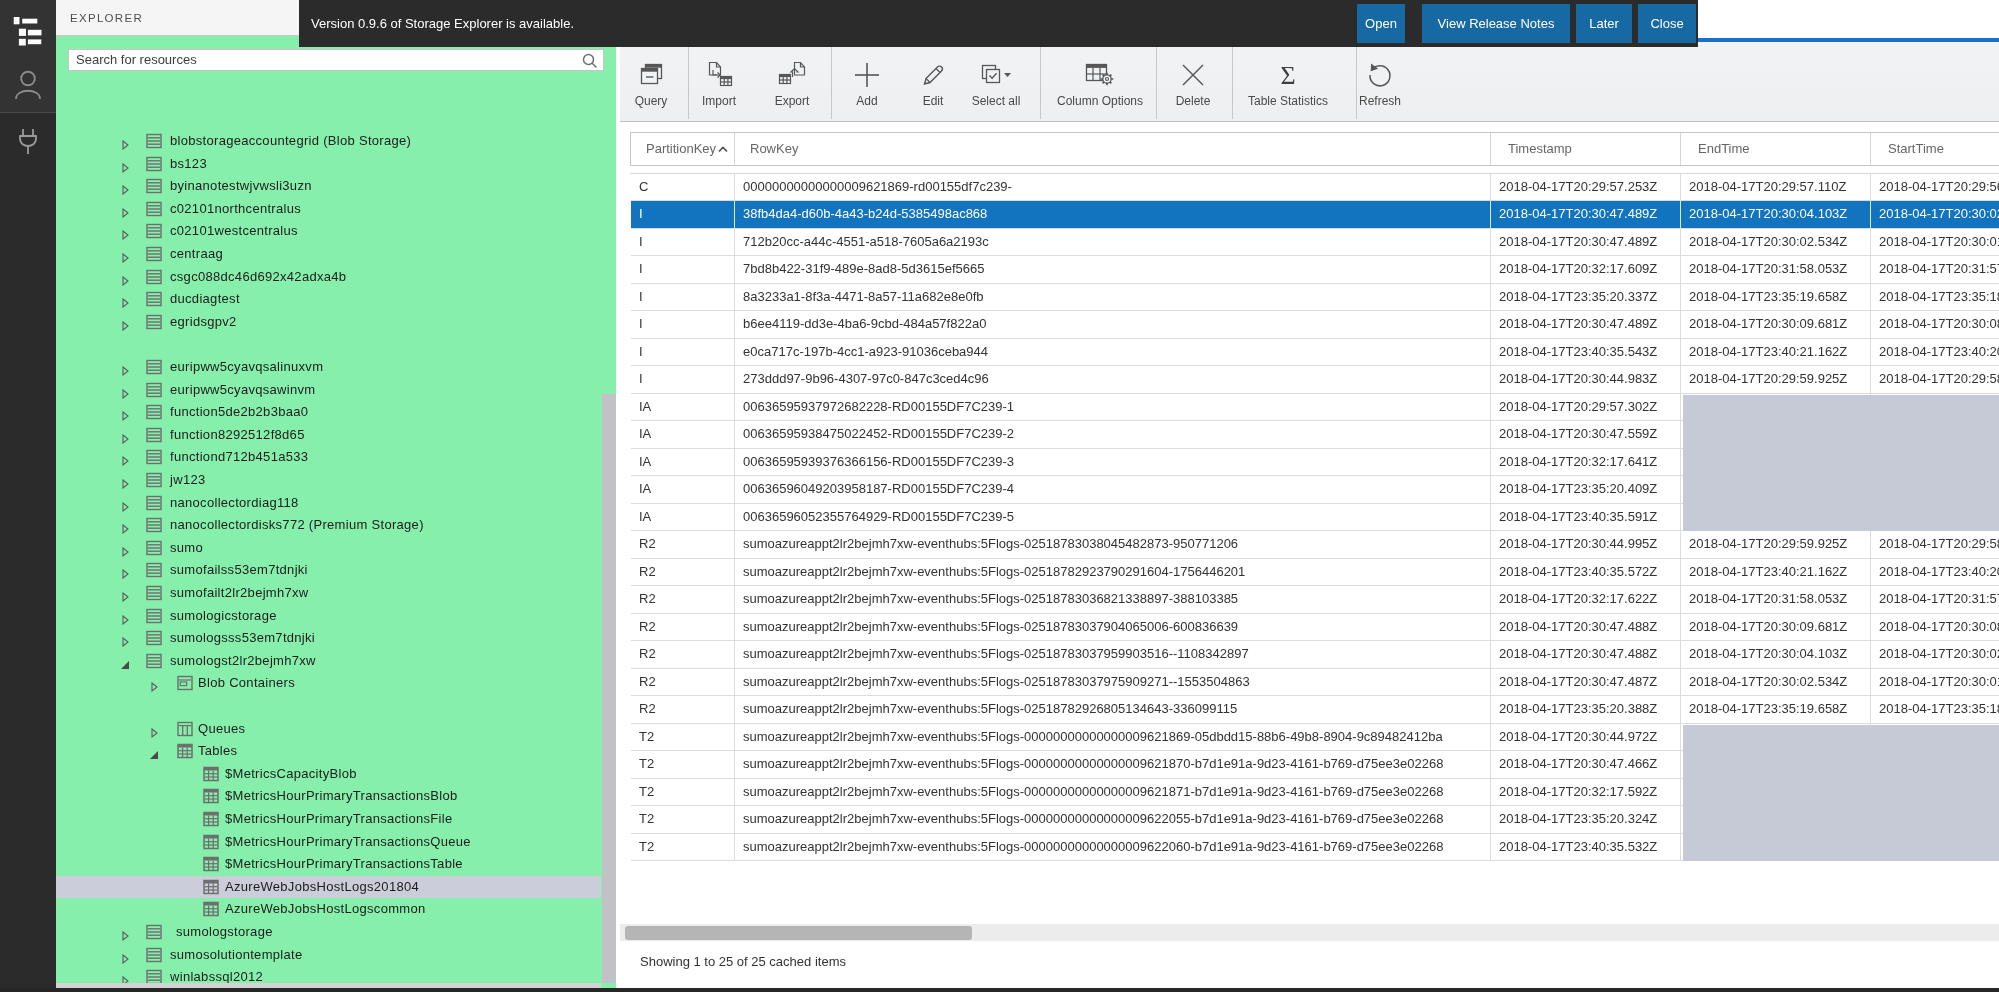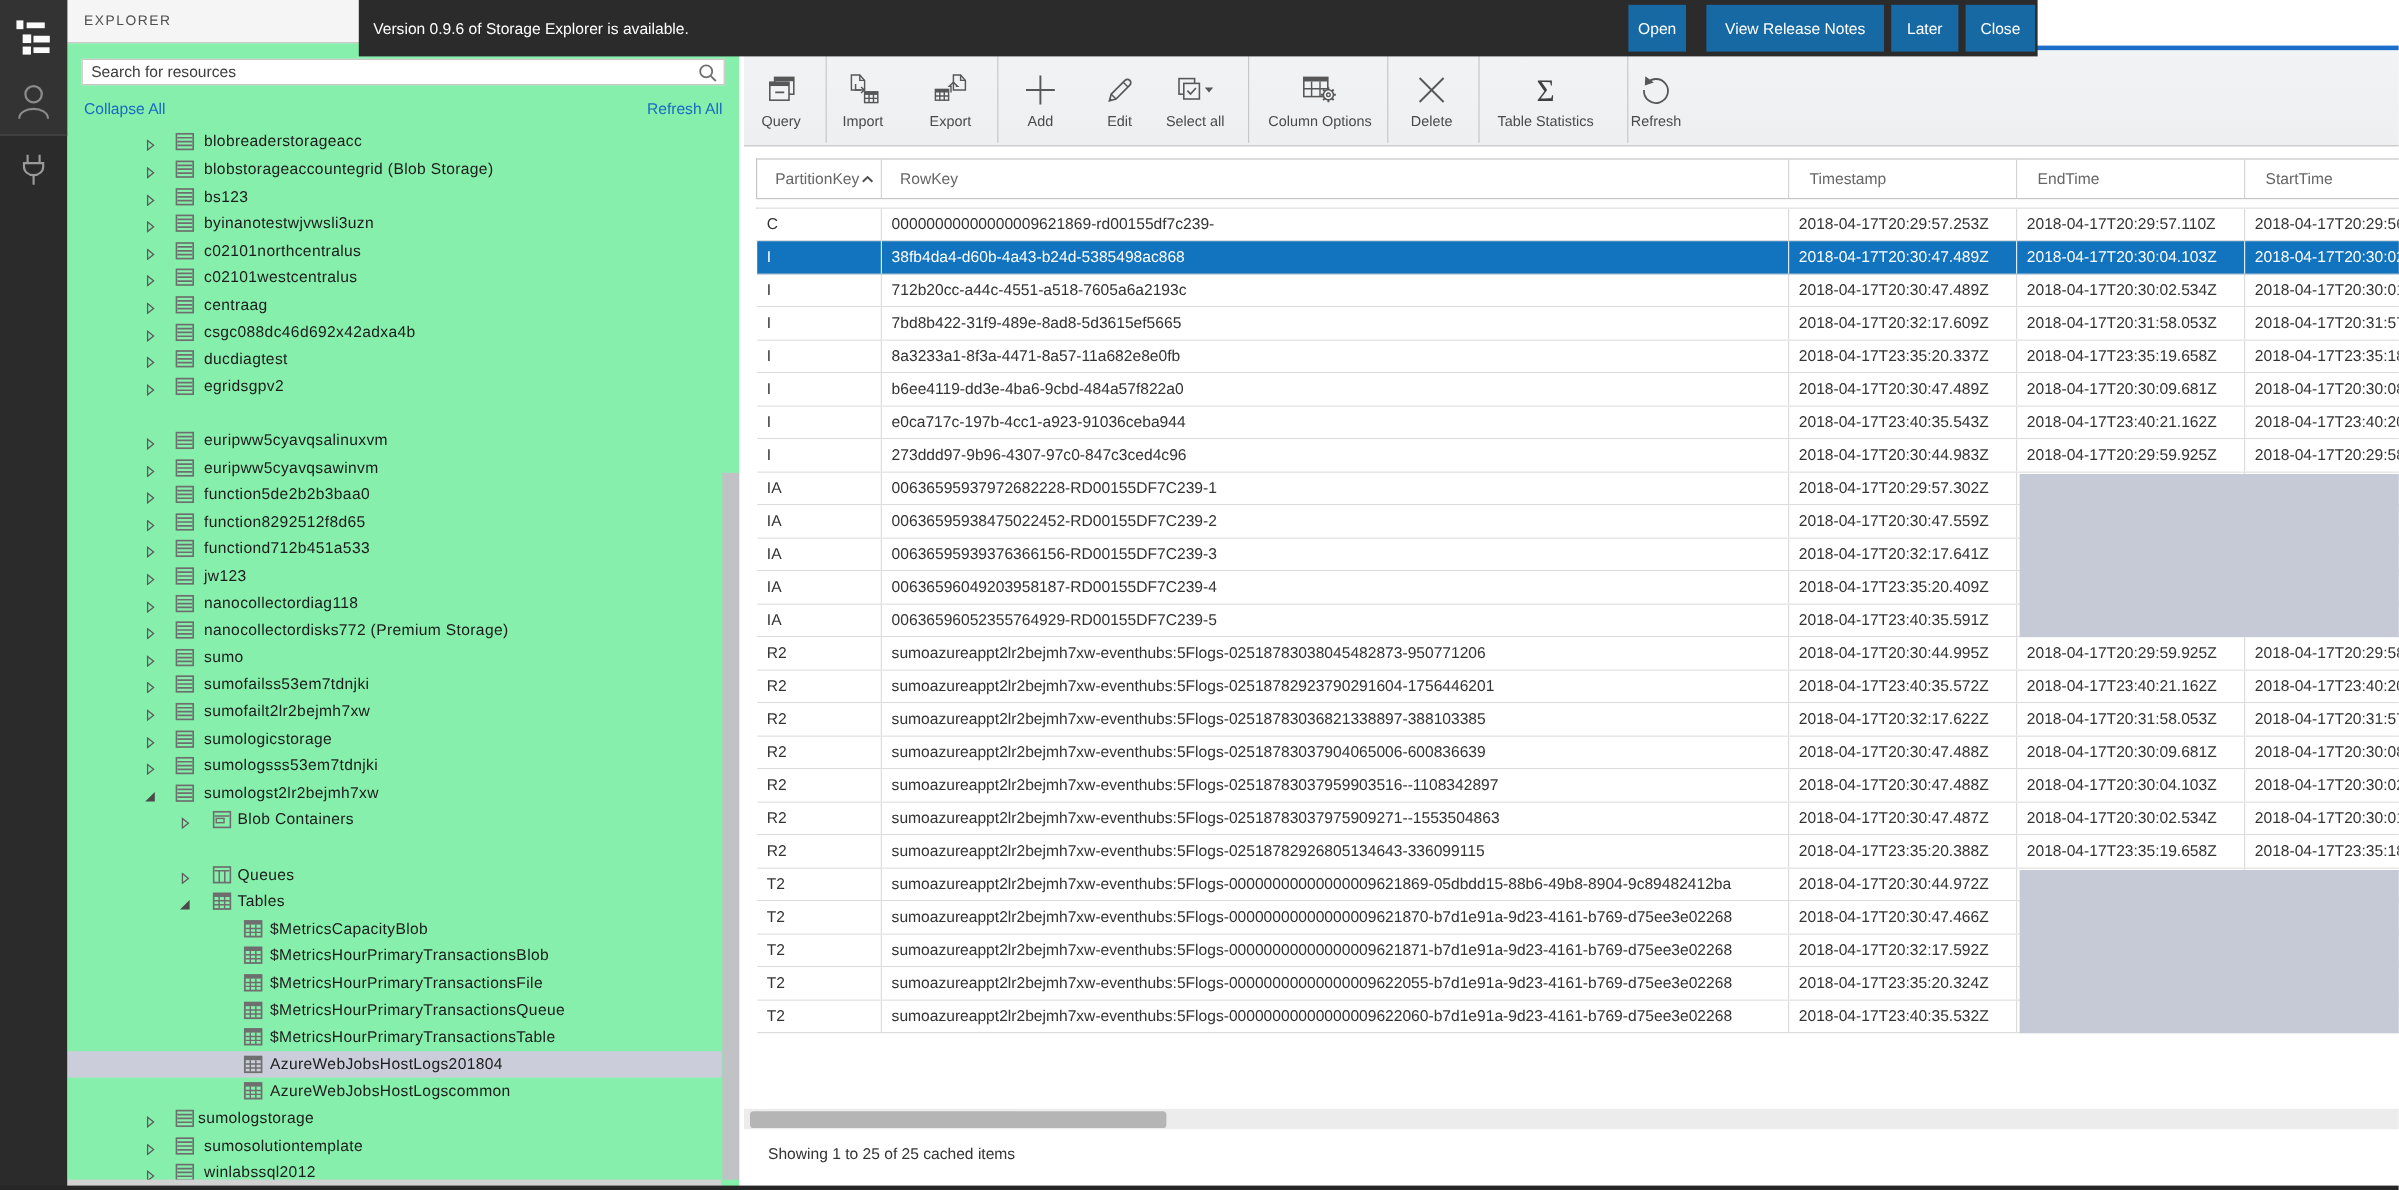--- a/index.html
+++ b/index.html
@@ -229,35 +229,20 @@
       <div id="hthumb"></div>
     </div>
   <div id="status">Showing 1 to 25 of 25 cached items</div>
 </div>
 <div id="explorer">
   <div id="exph">EXPLORER</div>
   <div id="search">Search for resources<svg width="16" height="16" viewBox="0 0 16 16">
         <circle cx="6.5" cy="6.5" r="5" fill="none" stroke="#6f6f6f" stroke-width="1.5"></circle>
         <line x1="10.2" y1="10.2" x2="14.5" y2="14.5" stroke="#6f6f6f" stroke-width="1.5"></line>
       </svg></div>
-  <div id="links"><span>Collapse All</span><span class="r">Refresh All</span></div>
-<div class="trow" style="top:107.3px">
-      <span class="tw" style="left:66px"><svg width="7" height="10" viewBox="0 0 7 10">
-          <path d="M1 1 L6 5 L1 9 Z" fill="none" stroke="#5c5c5c" stroke-width="1.1"></path>
-        </svg></span>
-      <span class="tic" style="left:90px">
-        <svg width="16" height="16" viewBox="0 0 16 16">
-          <rect x="1" y="1.5" width="14" height="13" fill="none" stroke="#6e6e6e" stroke-width="1.4"></rect>
-          <line x1="1.8" y1="4.8" x2="14.2" y2="4.8" stroke="#6e6e6e" stroke-width="1.4"></line>
-          <line x1="1.8" y1="8" x2="14.2" y2="8" stroke="#6e6e6e" stroke-width="1.4"></line>
-          <line x1="1.8" y1="11.2" x2="14.2" y2="11.2" stroke="#6e6e6e" stroke-width="1.4"></line>
-        </svg>
-      </span>
-      <span class="tl" style="left:114px">blobreaderstorageacc</span>
-    </div>
 <div class="trow" style="top:129.9px">
       <span class="tw" style="left:66px"><svg width="7" height="10" viewBox="0 0 7 10">
           <path d="M1 1 L6 5 L1 9 Z" fill="none" stroke="#5c5c5c" stroke-width="1.1"></path>
         </svg></span>
       <span class="tic" style="left:90px">
         <svg width="16" height="16" viewBox="0 0 16 16">
           <rect x="1" y="1.5" width="14" height="13" fill="none" stroke="#6e6e6e" stroke-width="1.4"></rect>
           <line x1="1.8" y1="4.8" x2="14.2" y2="4.8" stroke="#6e6e6e" stroke-width="1.4"></line>
           <line x1="1.8" y1="8" x2="14.2" y2="8" stroke="#6e6e6e" stroke-width="1.4"></line>
           <line x1="1.8" y1="11.2" x2="14.2" y2="11.2" stroke="#6e6e6e" stroke-width="1.4"></line>
@@ -712,21 +697,21 @@
           <path d="M1 1 L6 5 L1 9 Z" fill="none" stroke="#5c5c5c" stroke-width="1.1"></path>
         </svg></span>
       <span class="tic" style="left:90px">
         <svg width="16" height="16" viewBox="0 0 16 16">
           <rect x="1" y="1.5" width="14" height="13" fill="none" stroke="#6e6e6e" stroke-width="1.4"></rect>
           <line x1="1.8" y1="4.8" x2="14.2" y2="4.8" stroke="#6e6e6e" stroke-width="1.4"></line>
           <line x1="1.8" y1="8" x2="14.2" y2="8" stroke="#6e6e6e" stroke-width="1.4"></line>
           <line x1="1.8" y1="11.2" x2="14.2" y2="11.2" stroke="#6e6e6e" stroke-width="1.4"></line>
         </svg>
       </span>
-      <span class="tl" style="left:109px">sumologstorage</span>
+      <span class="tl" style="left:120px">sumologstorage</span>
     </div>
 <div class="trow" style="top:943.5px">
       <span class="tw" style="left:66px"><svg width="7" height="10" viewBox="0 0 7 10">
           <path d="M1 1 L6 5 L1 9 Z" fill="none" stroke="#5c5c5c" stroke-width="1.1"></path>
         </svg></span>
       <span class="tic" style="left:90px">
         <svg width="16" height="16" viewBox="0 0 16 16">
           <rect x="1" y="1.5" width="14" height="13" fill="none" stroke="#6e6e6e" stroke-width="1.4"></rect>
           <line x1="1.8" y1="4.8" x2="14.2" y2="4.8" stroke="#6e6e6e" stroke-width="1.4"></line>
           <line x1="1.8" y1="8" x2="14.2" y2="8" stroke="#6e6e6e" stroke-width="1.4"></line>

